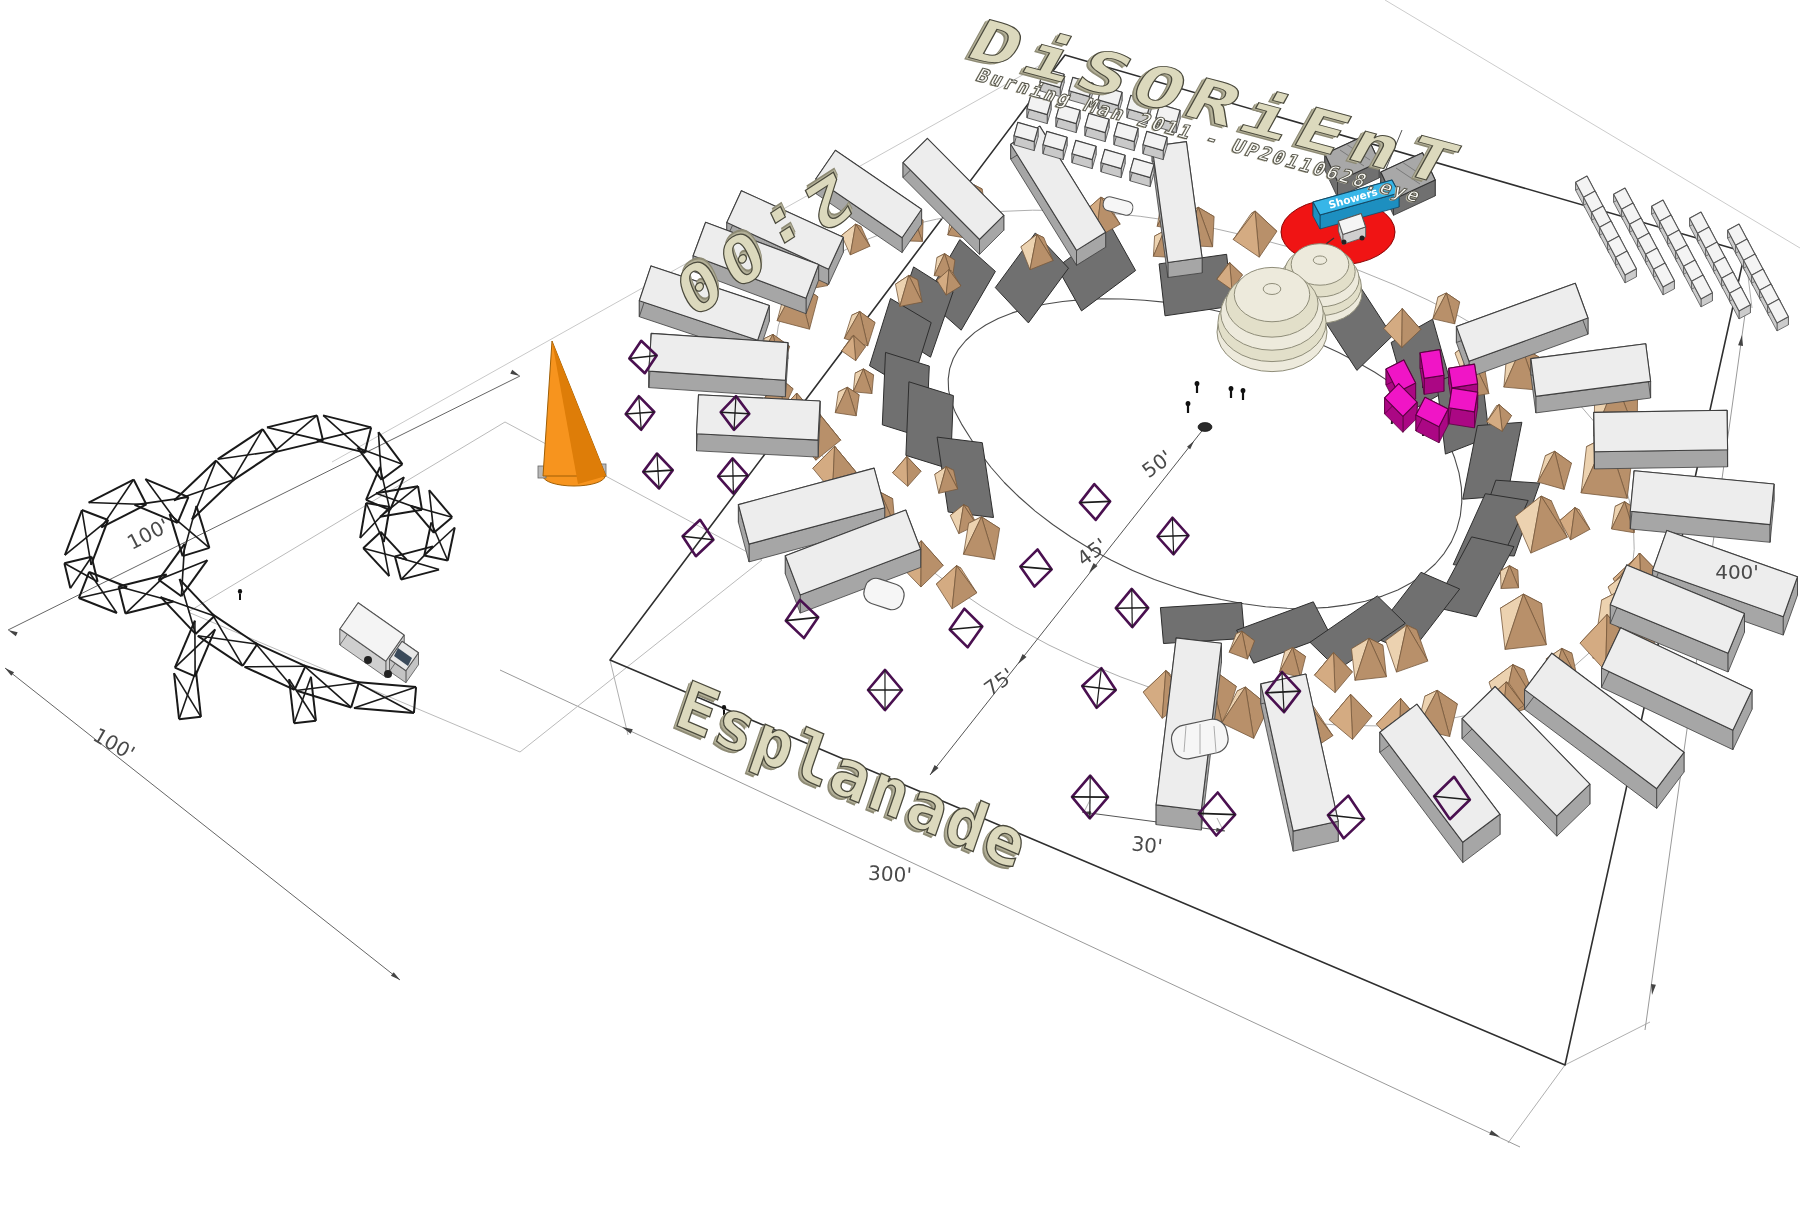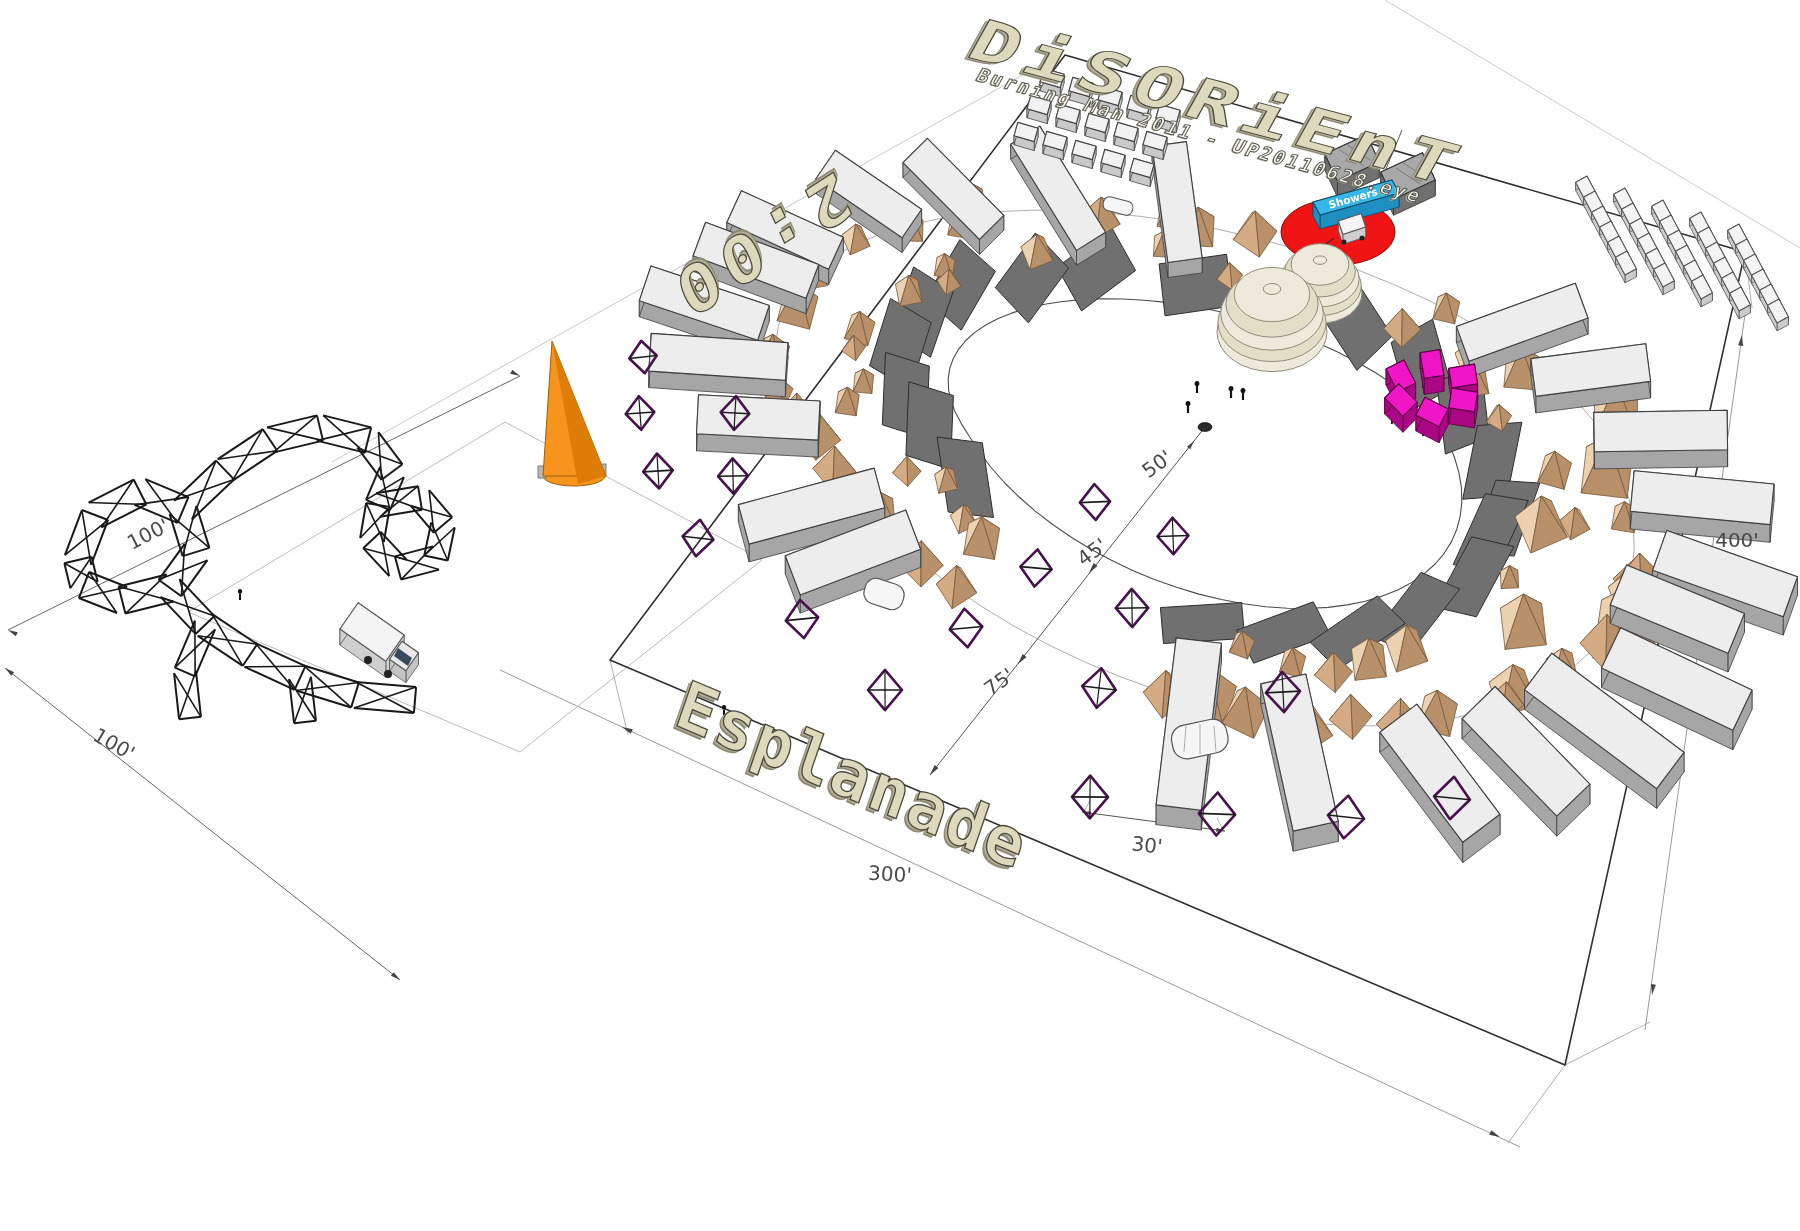--- a/index.html
+++ b/index.html
@@ -1013,18 +1013,18 @@
   <div class="text3d title3d">DiSORiEnT</div>
   <div class="text3d subtitle3d">Burning Man 2011 - UP20110628.eye</div>
   <div class="text3d street3d">2:00</div>
   <div class="text3d road3d">Esplanade</div>
 
   <div class="dim" style="left:1157px;top:464px;--r:-36deg">50'</div>
   <div class="dim" style="left:1092px;top:552px;--r:-36deg">45'</div>
   <div class="dim" style="left:999px;top:682px;--r:-36deg">75'</div>
   <div class="dim" style="left:1147px;top:845px;--r:6deg">30'</div>
   <div class="dim" style="left:890px;top:874px;--r:3deg">300'</div>
-  <div class="dim" style="left:1737px;top:540px;--r:0deg">400'</div>
+  <div class="dim" style="left:1737px;top:572px;--r:0deg">400'</div>
   <div class="dim" style="left:148px;top:534px;--r:-27deg">100'</div>
   <div class="dim" style="left:114px;top:744px;--r:30deg">100'</div>
 
   <div class="signlabel" style="left:1353px;top:198px;">Showers</div>
 </div>
 
 </body></html>

